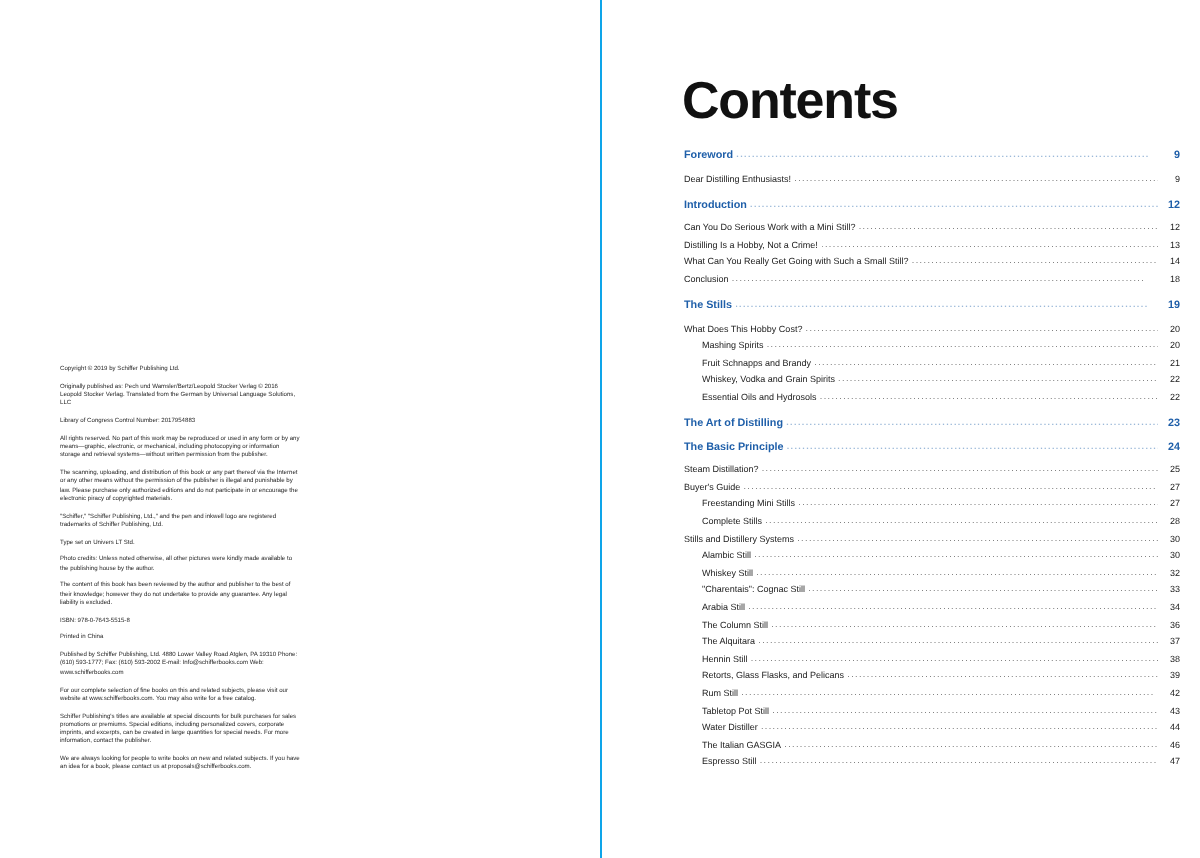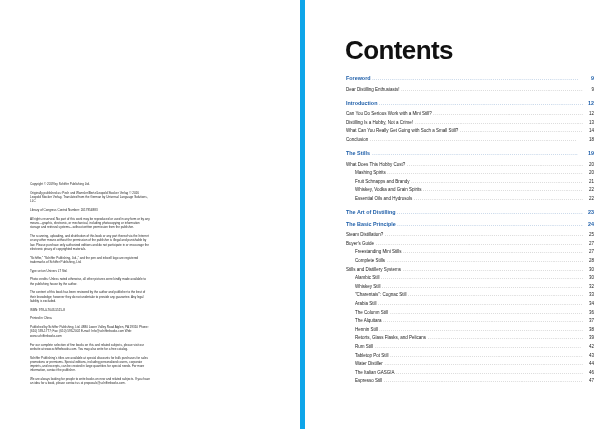--- a/index.html
+++ b/index.html
@@ -41,21 +41,21 @@
   .copyright-block p {
     margin: 0 0 4.4px 0;
   }
   
   .page-right {
     position: relative;
     width: 300px;
     height: 429px;
     background: #ffffff;
     box-sizing: border-box;
-    border-left: 5px solid #0ea5e9;
+    border-left: 1px solid #0ea5e9;
   }
   .contents-title {
     position: absolute;
     left: 40px;
     top: 35px;
     font-size: 26px;
     font-weight: bold;
     letter-spacing: -0.6px;
     color: #111111;
     font-family: "Liberation Sans", sans-serif;

